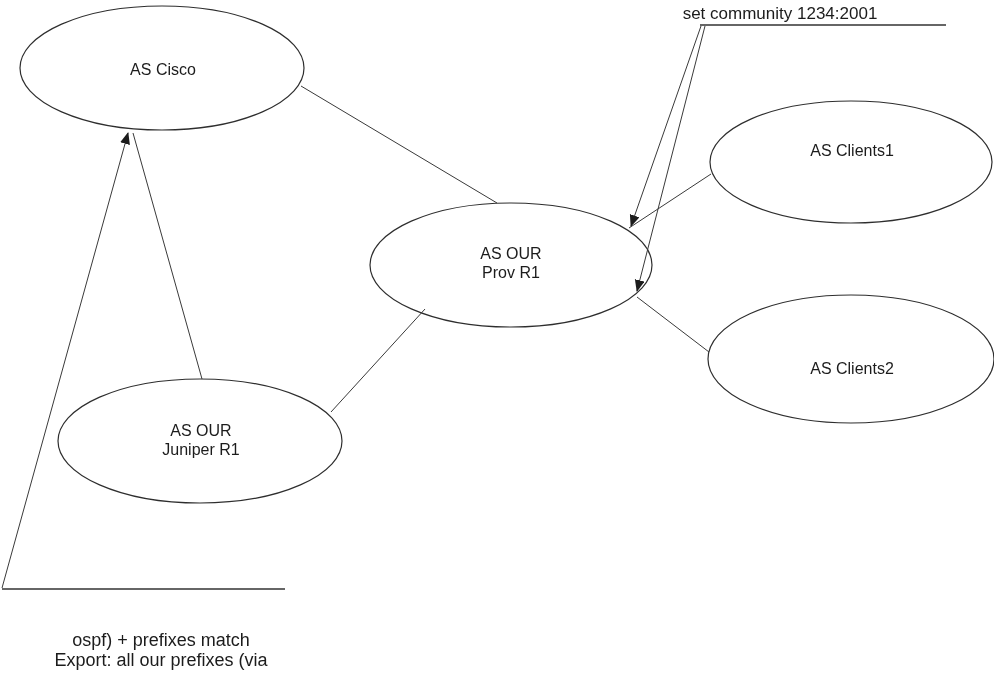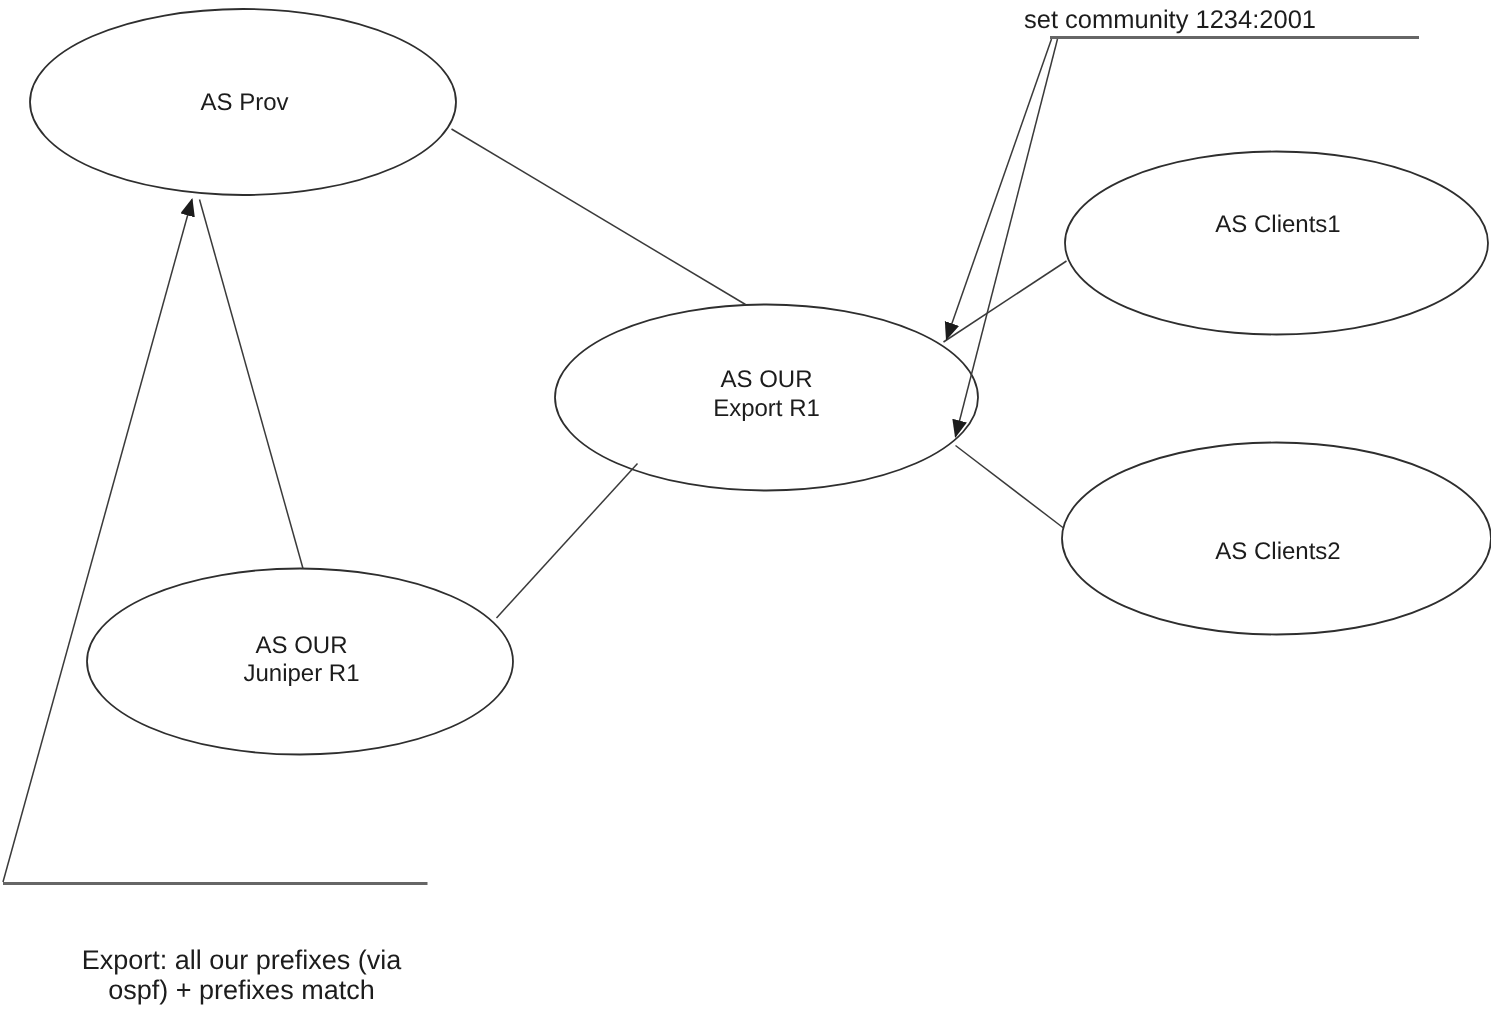--- a/index.html
+++ b/index.html
@@ -64,36 +64,36 @@
     <line x1="202" y1="379" x2="133" y2="133" stroke="#3a3a3a" stroke-width="1"></line>
     <line x1="2" y1="588" x2="128" y2="133" stroke="#3a3a3a" stroke-width="1" marker-end="url(#arrowhead)"></line>
 
     <line x1="2" y1="589" x2="285" y2="589" stroke="#666666" stroke-width="2"></line>
 
     <line x1="700" y1="25" x2="946" y2="25" stroke="#666666" stroke-width="2"></line>
     <line x1="701" y1="26" x2="631" y2="226" stroke="#3a3a3a" stroke-width="1" marker-end="url(#arrowhead)"></line>
     <line x1="705" y1="26" x2="637" y2="291" stroke="#3a3a3a" stroke-width="1" marker-end="url(#arrowhead)"></line>
   </svg>
 
-  <div class="lbl" style="left:163px; top:69px;">AS Prov</div>
+  <div class="lbl" style="left:163px; top:69px;">AS Cisco</div>
 
   <div class="lbl" style="left:852px; top:150px;">AS Clients1</div>
 
   <div class="lbl" style="left:511px; top:263px;">
     <div>AS OUR</div>
-    <div>Export R1</div>
+    <div>Prov R1</div>
   </div>
 
   <div class="lbl" style="left:852px; top:368px;">AS Clients2</div>
 
   <div class="lbl" style="left:201px; top:440px;">
     <div>AS OUR</div>
     <div>Juniper R1</div>
   </div>
 
   <div class="lbl annotation-top" style="left:780px; top:13px;">set community 1234:2001</div>
 
   <div class="lbl annotation-bottom" style="left:161px; top:650px;">
+    <div>ospf) + prefixes match</div>
     <div>Export: all our prefixes (via</div>
-    <div>ospf) + prefixes match</div>
   </div>
 
 </div>
 
 </body></html>

